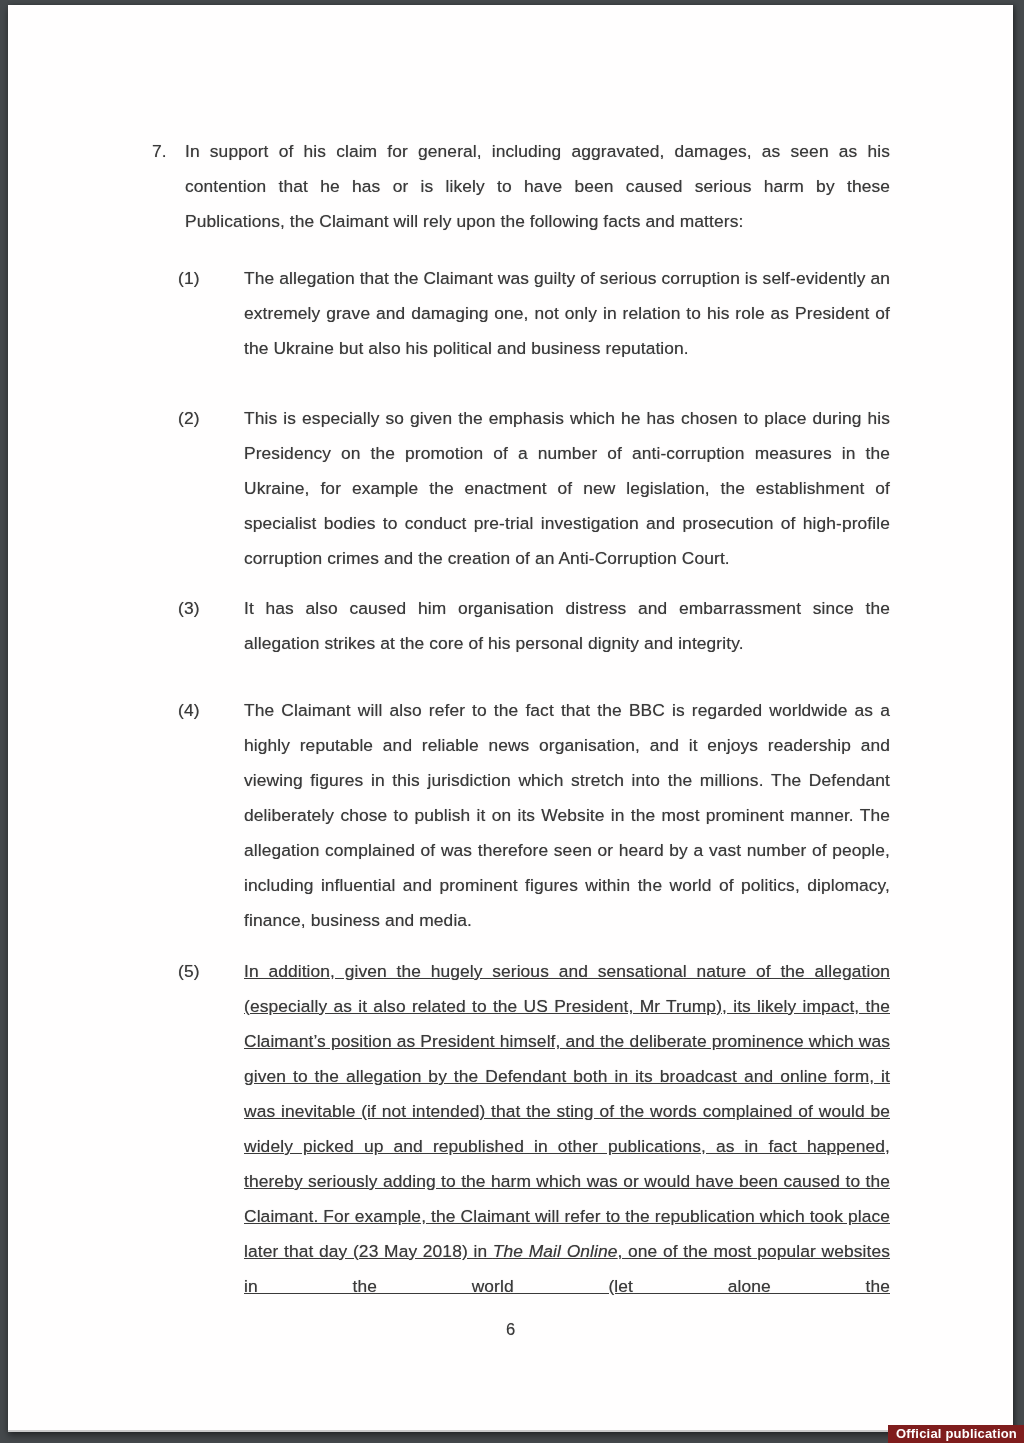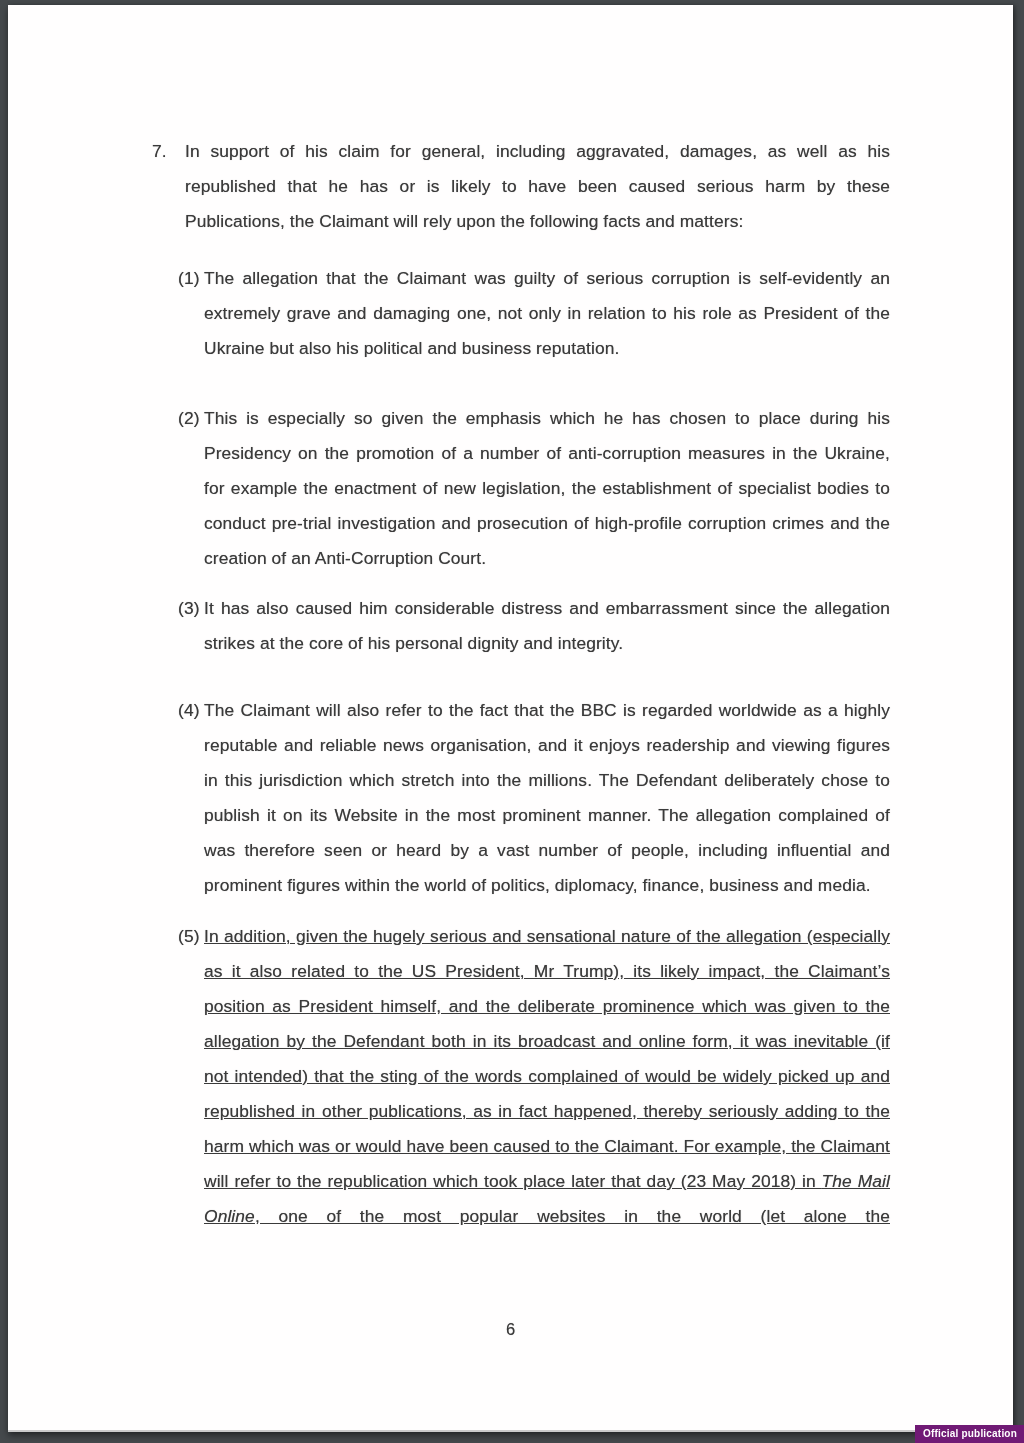--- a/index.html
+++ b/index.html
@@ -30,21 +30,21 @@
     font-size: 17.4px;
     line-height: 35px;
     letter-spacing: 0.1px;
     text-shadow: 0 0 0.7px rgba(58,58,58,0.65);
   }
   .para { display: flex; }
   .para .num { flex: 0 0 33px; width: 33px; }
   .para .body { width: 705px; text-align: justify; }
   .item { display: flex; margin-left: 26px; }
   .item .num { flex: 0 0 26px; width: 26px; }
-  .item .body { width: 686px; text-align: justify; }
+  .item .body { width: 686px; text-align: justify; margin-left: 40px; }
   .item-1 { margin-top: 22px; }
   .item-2 { margin-top: 35px; }
   .item-3 { margin-top: 15px; }
   .item-4 { margin-top: 32px; }
   .item-5 { margin-top: 16px; }
   .item-5 .body { text-align-last: justify; text-decoration: underline; }
   .italic { font-style: italic; }
   .page-num {
     position: absolute;
     left: 0;
@@ -52,54 +52,54 @@
     top: 1315px;
     text-align: center;
     font-size: 16.5px;
     color: #3a3a3a;
     text-shadow: 0 0 0.7px rgba(58,58,58,0.65);
   }
   .badge {
     position: absolute;
     right: 0;
     bottom: 0;
-    background: #701a75;
+    background: #7f1d1d;
     color: #ffffff;
     font-weight: bold;
-    font-size: 10px;
+    font-size: 13px;
     line-height: 13px;
     padding: 2px 7px 3px 8px;
     letter-spacing: 0.2px;
   }
 </style>
 </head>
 <body>
 
 <div class="paper">
 
   <div class="content">
 
     <div class="para">
       <div class="num">7.</div>
-      <div class="body">In support of his claim for general, including aggravated, damages, as well as his republished that he has or is likely to have been caused serious harm by these Publications, the Claimant will rely upon the following facts and matters:</div>
+      <div class="body">In support of his claim for general, including aggravated, damages, as seen as his contention that he has or is likely to have been caused serious harm by these Publications, the Claimant will rely upon the following facts and matters:</div>
     </div>
 
     <div class="item item-1">
       <div class="num">(1)</div>
       <div class="body">The allegation that the Claimant was guilty of serious corruption is self-evidently an extremely grave and damaging one, not only in relation to his role as President of the Ukraine but also his political and business reputation.</div>
     </div>
 
     <div class="item item-2">
       <div class="num">(2)</div>
       <div class="body">This is especially so given the emphasis which he has chosen to place during his Presidency on the promotion of a number of anti-corruption measures in the Ukraine, for example the enactment of new legislation, the establishment of specialist bodies to conduct pre-trial investigation and prosecution of high-profile corruption crimes and the creation of an Anti-Corruption Court.</div>
     </div>
 
     <div class="item item-3">
       <div class="num">(3)</div>
-      <div class="body">It has also caused him considerable distress and embarrassment since the allegation strikes at the core of his personal dignity and integrity.</div>
+      <div class="body">It has also caused him organisation distress and embarrassment since the allegation strikes at the core of his personal dignity and integrity.</div>
     </div>
 
     <div class="item item-4">
       <div class="num">(4)</div>
       <div class="body">The Claimant will also refer to the fact that the BBC is regarded worldwide as a highly reputable and reliable news organisation, and it enjoys readership and viewing figures in this jurisdiction which stretch into the millions. The Defendant deliberately chose to publish it on its Website in the most prominent manner. The allegation complained of was therefore seen or heard by a vast number of people, including influential and prominent figures within the world of politics, diplomacy, finance, business and media.</div>
     </div>
 
     <div class="item item-5">
       <div class="num">(5)</div>
       <div class="body"><span>In addition, given the hugely serious and sensational nature of the allegation (especially as it also related to the US President, Mr Trump), its likely impact, the Claimant’s position as President himself, and the deliberate prominence which was given to the allegation by the Defendant both in its broadcast and online form, it was inevitable (if not intended) that the sting of the words complained of would be widely picked up and republished in other publications, as in fact happened, thereby seriously adding to the harm which was or would have been caused to the Claimant. For example, the Claimant will refer to the republication which took place later that day (23 May 2018) in </span><span class="italic">The Mail Online</span><span>, one of the most popular websites in the world (let alone the</span></div>

